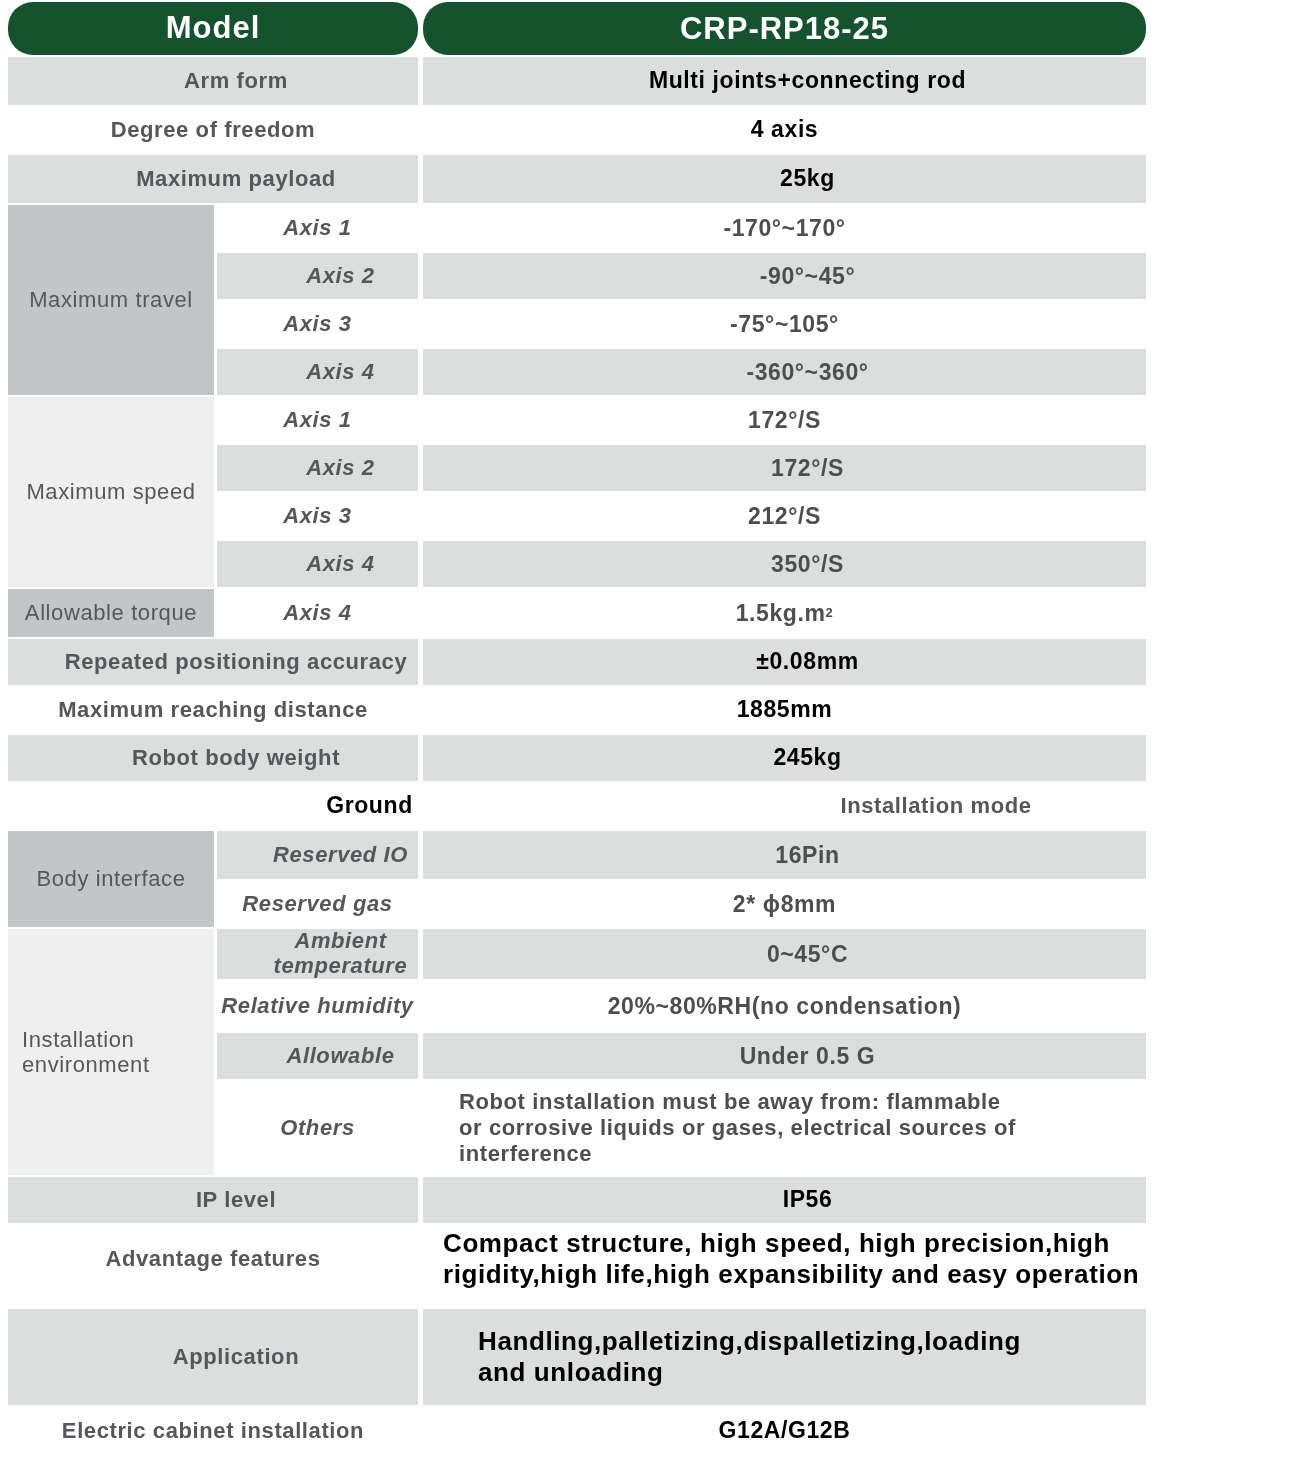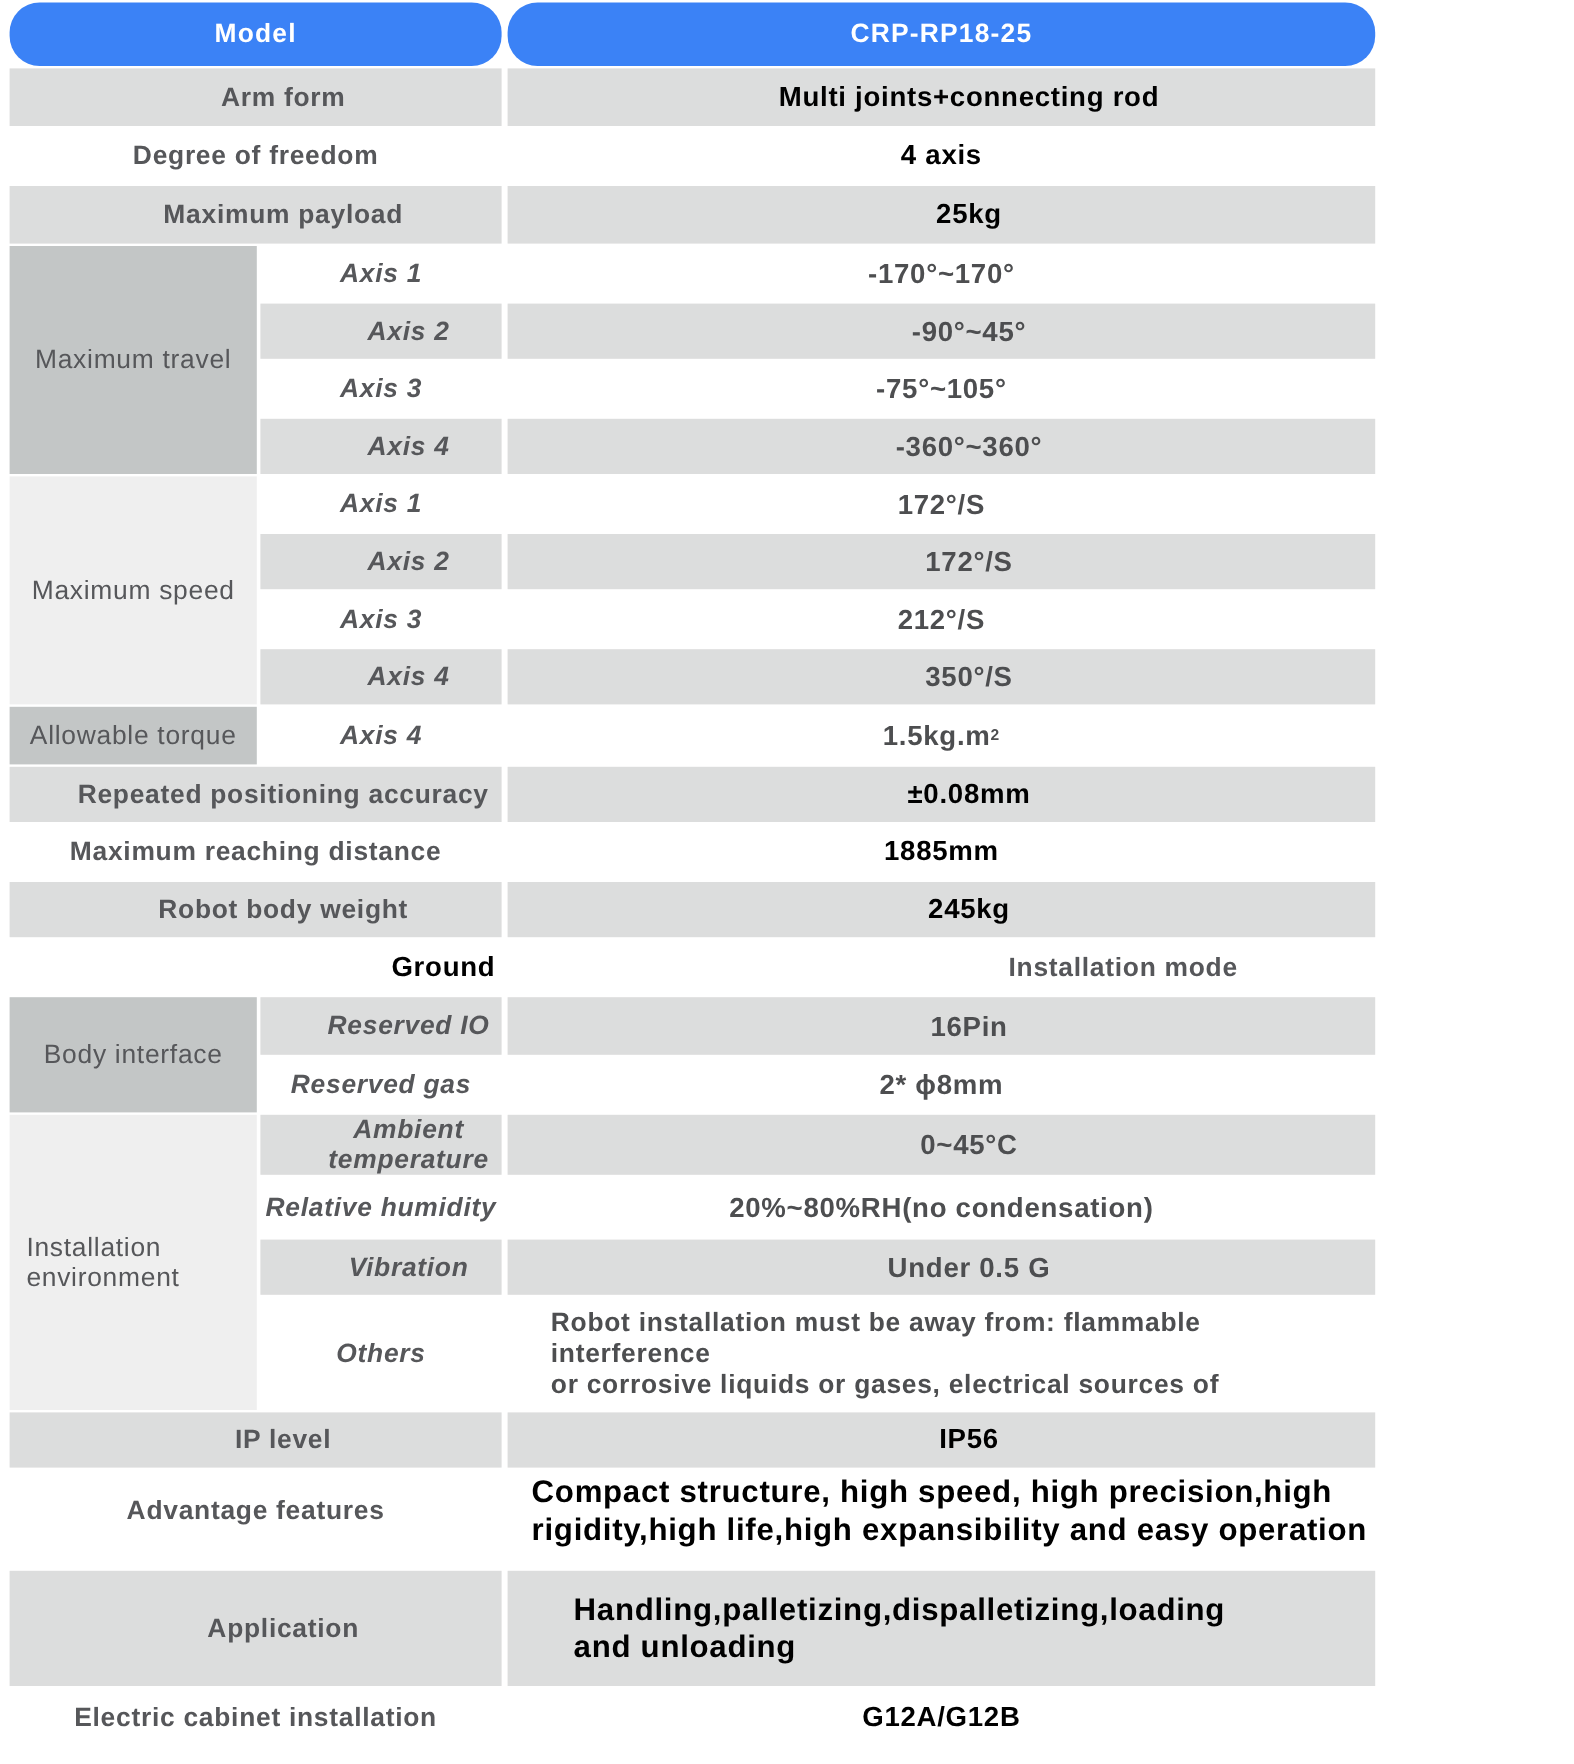--- a/index.html
+++ b/index.html
@@ -49,23 +49,23 @@
   }
   .value-left {
     justify-content: flex-start;
     text-align: left;
     font-size: 26px;
     line-height: 1.18;
   }
   .value-left .lines span { display: block; }
   
   .hdr .label-cell, .hdr .value-cell {
-    background: #3b82f6;
+    background: #14532d;
     color: #ffffff;
-    font-size: 22px;
+    font-size: 31px;
     letter-spacing: 1px;
     border-radius: 25px;
   }
   .h53 { height: 53px; }
   .h48 { height: 48px; }
   .h46 { height: 46px; }
   .h50 { height: 50px; }
   .h68 { height: 68px; }
   .h94 { height: 94px; }
   .h96 { height: 96px; }
@@ -254,30 +254,30 @@
     <div class="sub-col">
       <div class="sub-row">
         <div class="sub-label h50 bg-gray">Ambient temperature</div>
         <div class="sub-value h50 bg-gray">0~45°C</div>
       </div>
       <div class="sub-row">
         <div class="sub-label h50 bg-white">Relative humidity</div>
         <div class="sub-value h50 bg-white">20%~80%RH(no condensation)</div>
       </div>
       <div class="sub-row">
-        <div class="sub-label h46 bg-gray">Vibration</div>
+        <div class="sub-label h46 bg-gray">Allowable</div>
         <div class="sub-value h46 bg-gray">Under 0.5 G</div>
       </div>
       <div class="sub-row">
         <div class="sub-label h94 bg-white">Others</div>
         <div class="sub-value h94 bg-white value-left pad-others">
           <div class="lines">
             <span>Robot installation must be away from: flammable</span>
+            <span>or corrosive liquids or gases, electrical sources of</span>
             <span>interference</span>
-            <span>or corrosive liquids or gases, electrical sources of</span>
           </div>
         </div>
       </div>
     </div>
   </div>
 
   <div class="row">
     <div class="cell label-cell h46 bg-gray">IP level</div>
     <div class="cell value-cell h46 bg-gray">IP56</div>
   </div>

